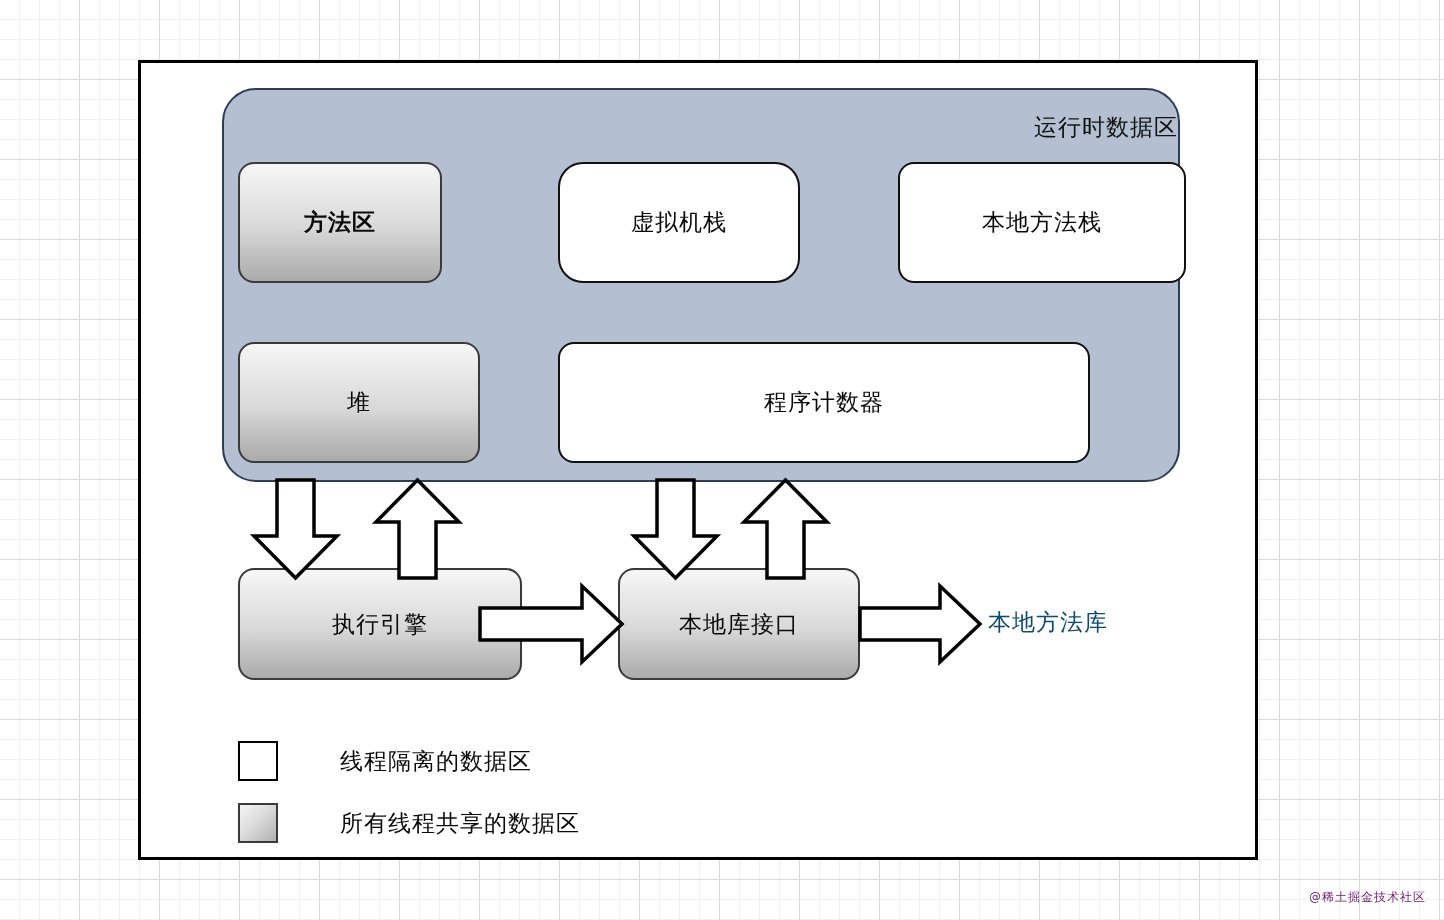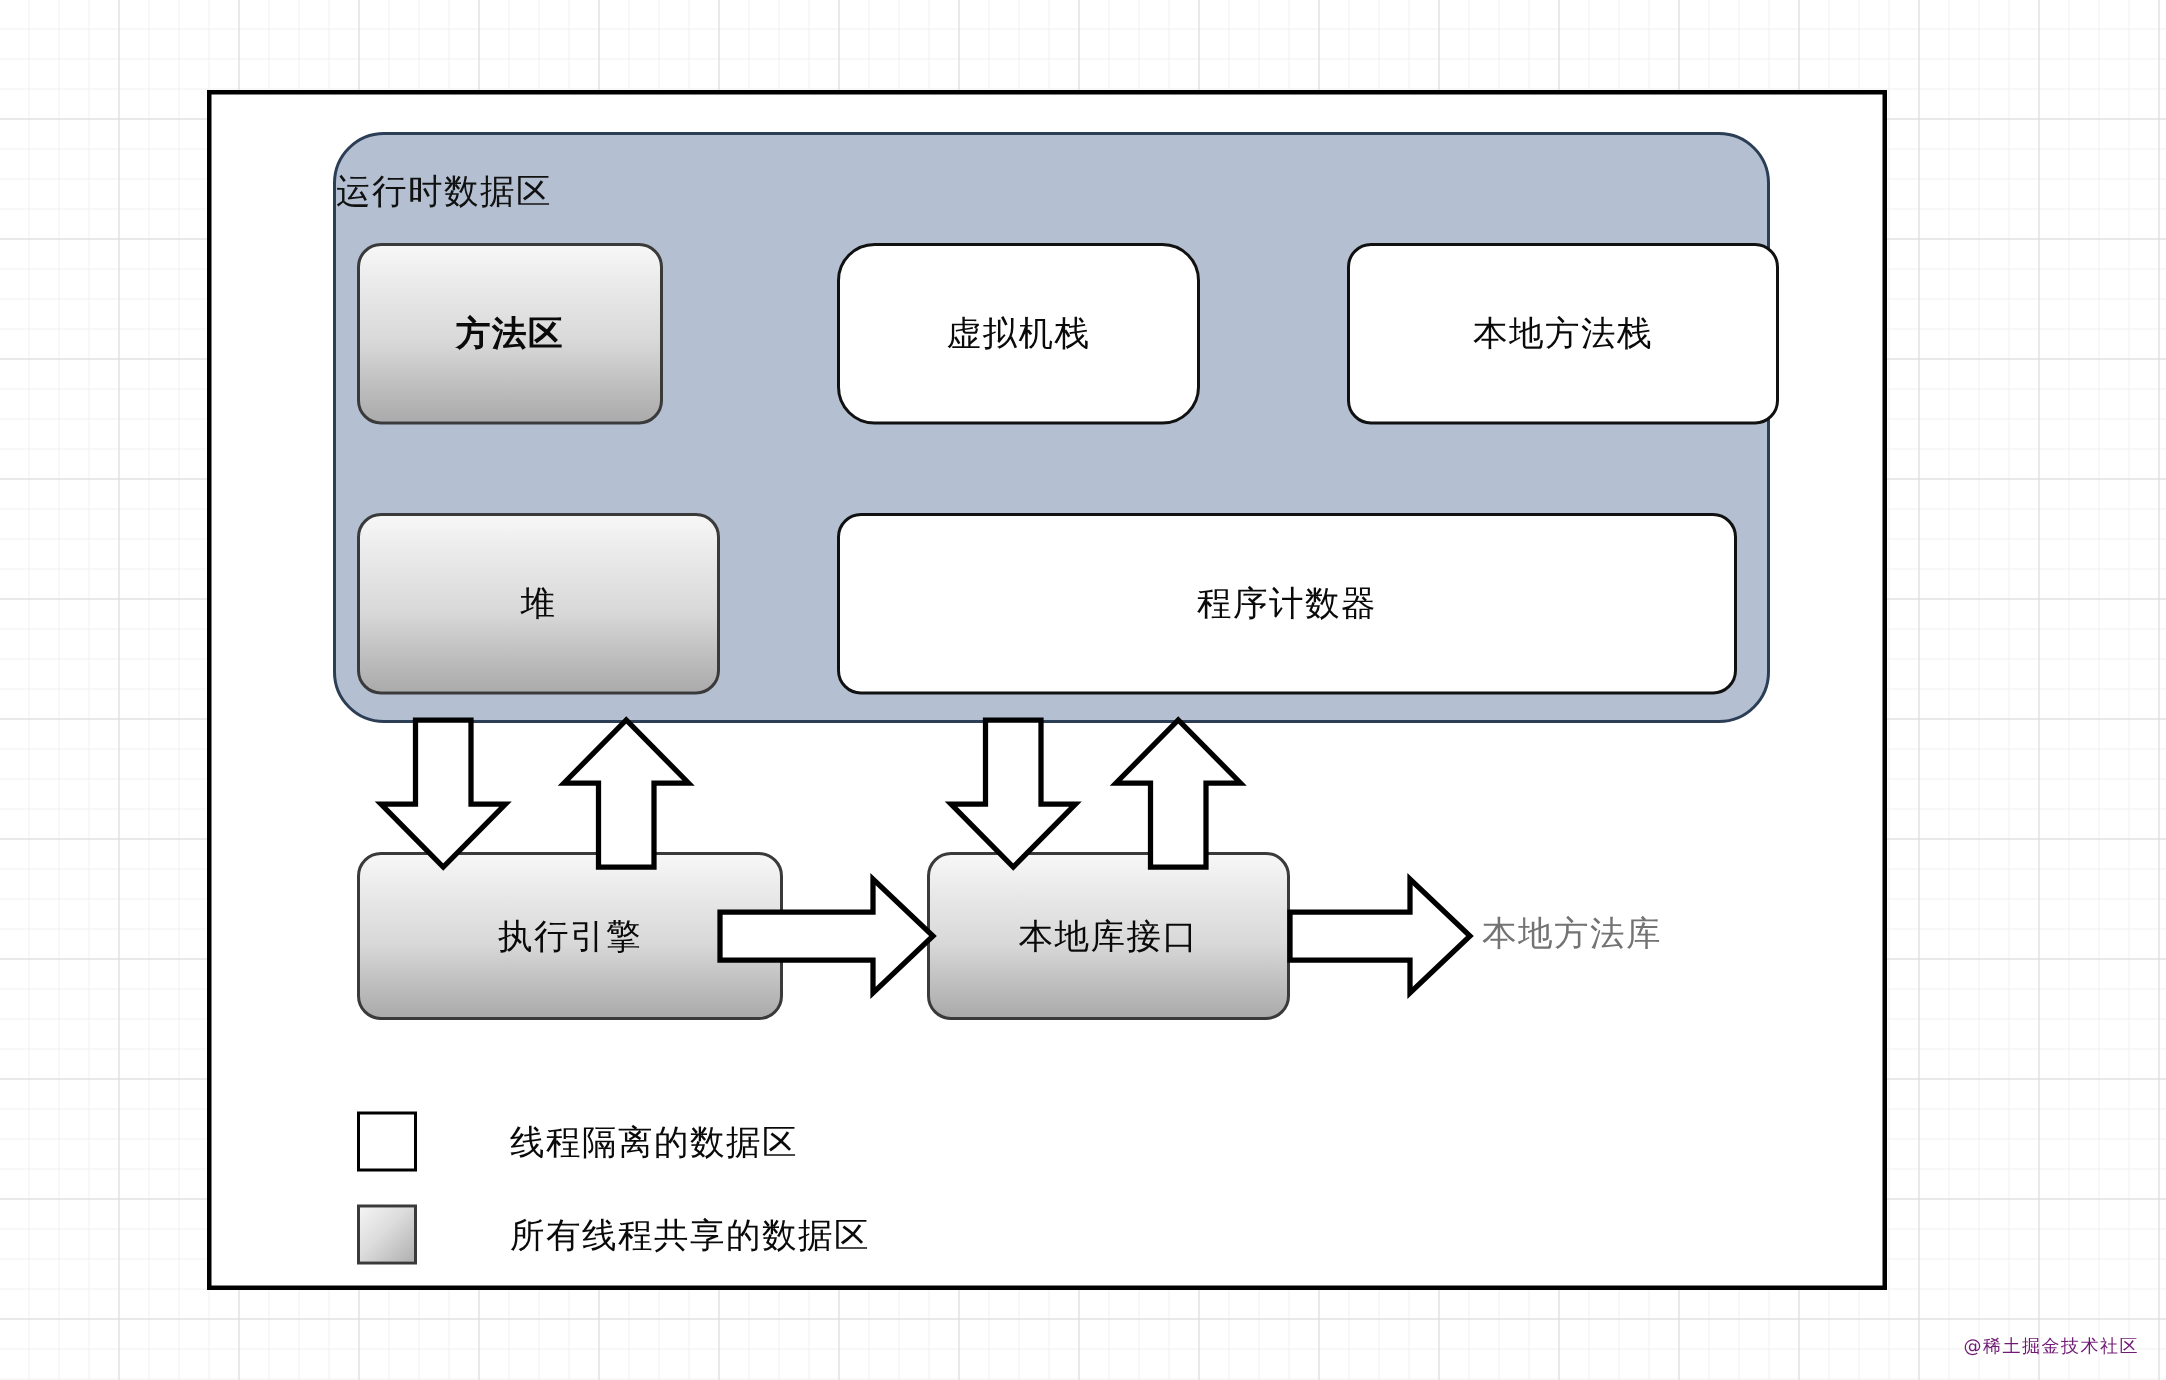--- a/index.html
+++ b/index.html
@@ -51,21 +51,21 @@
     width: 958px; height: 394px;
     background: #b4c0d2;
     border: 2px solid #2c3e55;
     border-radius: 34px;
     box-sizing: border-box;
   }
   #runtime-data-area-title {
     position: absolute;
     left: 0; top: 22px;
     width: 100%;
-    text-align: left;
+    text-align: right;
     font-size: 23px;
     color: #111111;
     letter-spacing: 1px;
   }
 
   
   .node {
     position: absolute;
     box-sizing: border-box;
     border: 2px solid #1b1b1b;
@@ -84,21 +84,21 @@
   .node.isolated {
     background: #ffffff;
     border-color: #111111;
   }
 
   
   #box-method-area   { left: 238px; top: 162px; width: 204px; height: 121px; font-weight: bold; }
   #box-vm-stack      { left: 558px; top: 162px; width: 242px; height: 121px; border-radius: 25px; }
   #box-native-stack  { left: 898px; top: 162px; width: 288px; height: 121px; }
   #box-heap          { left: 238px; top: 342px; width: 242px; height: 121px; }
-  #box-pc-register   { left: 558px; top: 342px; width: 600px; height: 121px; }
+  #box-pc-register   { left: 558px; top: 342px; width: 532px; height: 121px; }
   #box-exec-engine   { left: 238px; top: 568px; width: 284px; height: 112px; }
   #box-native-iface  { left: 618px; top: 568px; width: 242px; height: 112px; align-items: center; }
 
   
   #arrow-layer {
     position: absolute;
     left: 0; top: 0;
     width: 1444px; height: 920px;
     pointer-events: none;
   }
@@ -107,21 +107,21 @@
     stroke: #000000;
     stroke-width: 3.5;
     stroke-linejoin: miter;
   }
 
   
   #label-native-method-lib {
     position: absolute;
     left: 988px; top: 607px;
     font-size: 23px;
-    color: #737373;
+    color: #0c4a6e;
     letter-spacing: 1px;
     white-space: nowrap;
   }
 
   
   #legend {
     position: absolute;
     left: 238px; top: 738px;
   }
   .legend-row {

